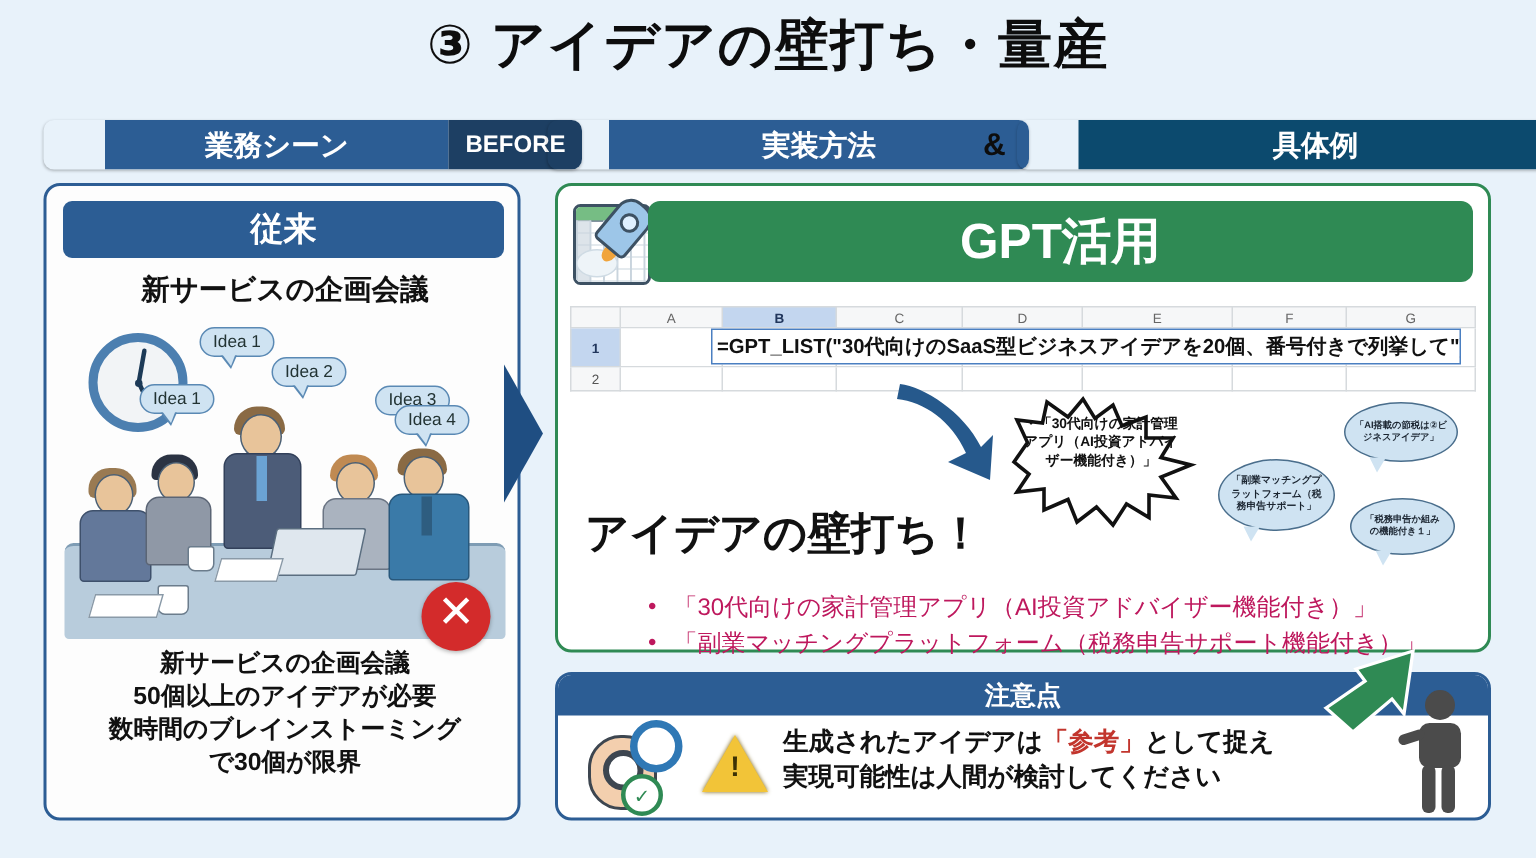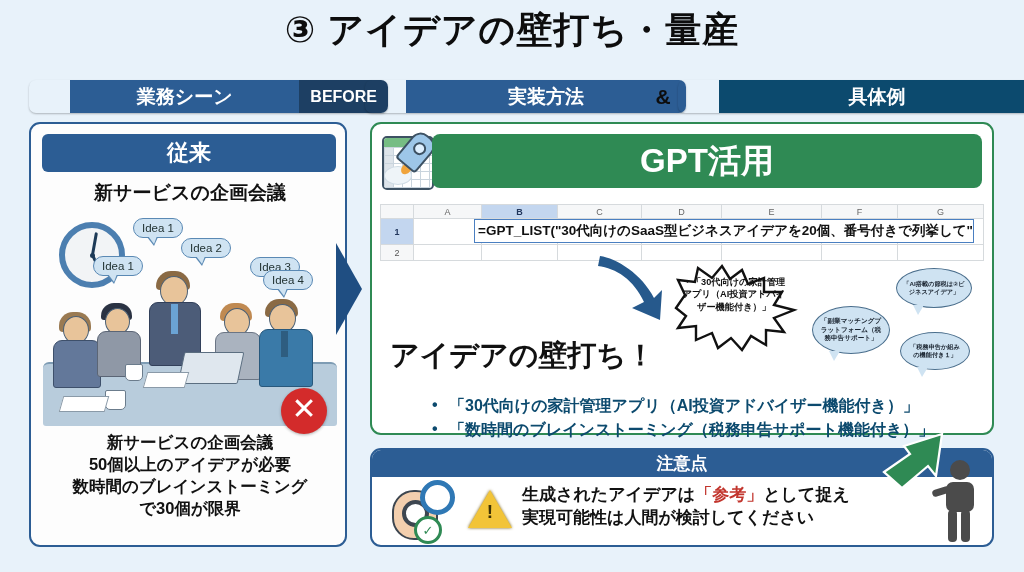--- a/index.html
+++ b/index.html
@@ -235,21 +235,21 @@
   #ob2{left:896px;top:268px;width:76px;height:40px;font-size:6.2px;}
   #ob3{left:900px;top:332px;width:70px;height:38px;font-size:6.2px;}
 
   
   #bigtext{
     position:absolute;left:390px;top:336px;font-size:29px;font-weight:bold;color:#111;
     white-space:nowrap;
   }
   #bullets{position:absolute;left:392px;top:378px;width:590px;}
   #bullets li{
-    font-size:16px;font-weight:bold;color:#0c4a6e;line-height:1.5;white-space:nowrap;
+    font-size:16px;font-weight:normal;color:#be185d;line-height:1.5;white-space:nowrap;
     list-style:none;position:relative;padding-left:17px;
   }
   #bullets li::before{content:"\2022";position:absolute;left:0;top:-1px;font-size:16px;}
 
   
   #caution{
     position:absolute;left:370px;top:448px;width:624px;height:99px;
     background:#fff;border:2px solid #2c5d94;border-radius:11px;box-sizing:border-box;
     overflow:hidden;
   }
@@ -441,21 +441,21 @@
     <div class="txt">・「30代向けの家計管理アプリ（AI投資アドバイザー機能付き）」</div>
   </div>
 
   <div class="obub" id="ob1">「副業マッチングプラットフォーム（税務申告サポート」</div>
   <div class="obub" id="ob2">「AI搭載の節税は②ビジネスアイデア」</div>
   <div class="obub" id="ob3">「税務申告か組みの機能付き１」</div>
 
   <div id="bigtext">アイデアの壁打ち！</div>
   <ul id="bullets">
     <li>「30代向けの家計管理アプリ（AI投資アドバイザー機能付き）」</li>
-    <li>「数時間のブレインストーミング（税務申告サポート機能付き）」</li>
+    <li>「副業マッチングプラットフォーム（税務申告サポート機能付き）」</li>
   </ul>
 
   <div id="caution">
     <div id="caution-bar">注意点</div>
     <div id="head-icon">
       <div class="face"></div>
         <div class="g1"></div>
         <div class="g2"></div>
       <div class="chk">✓</div>
     </div>

